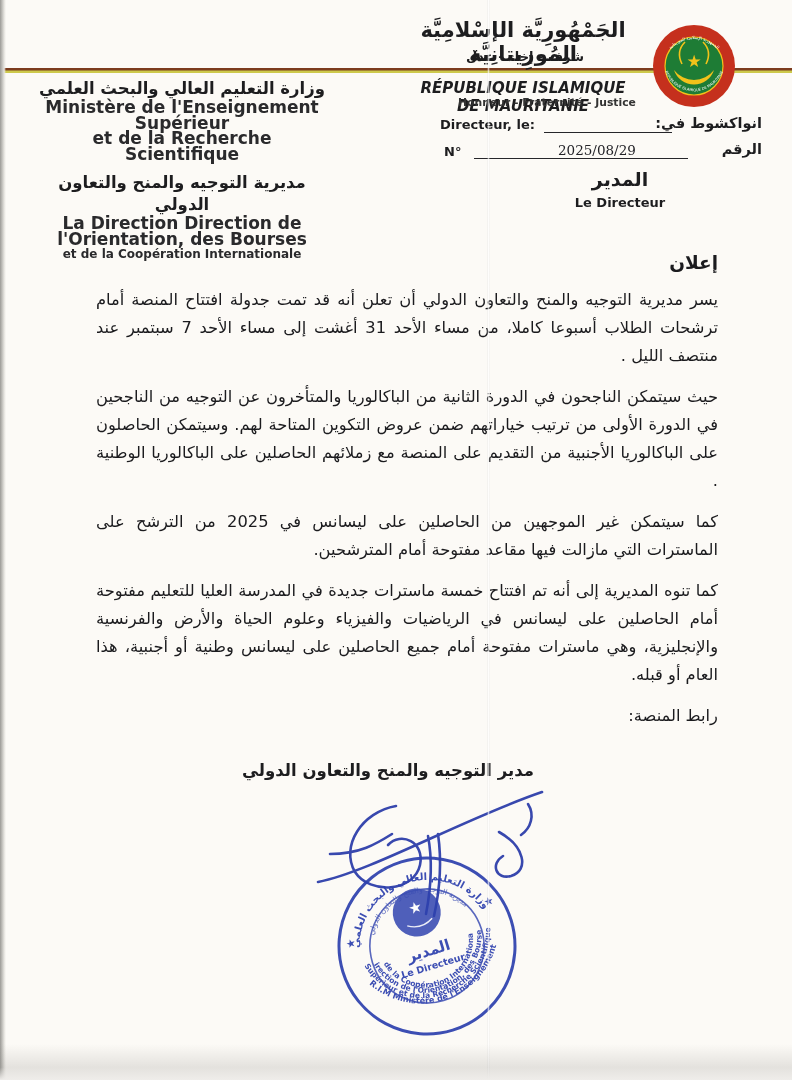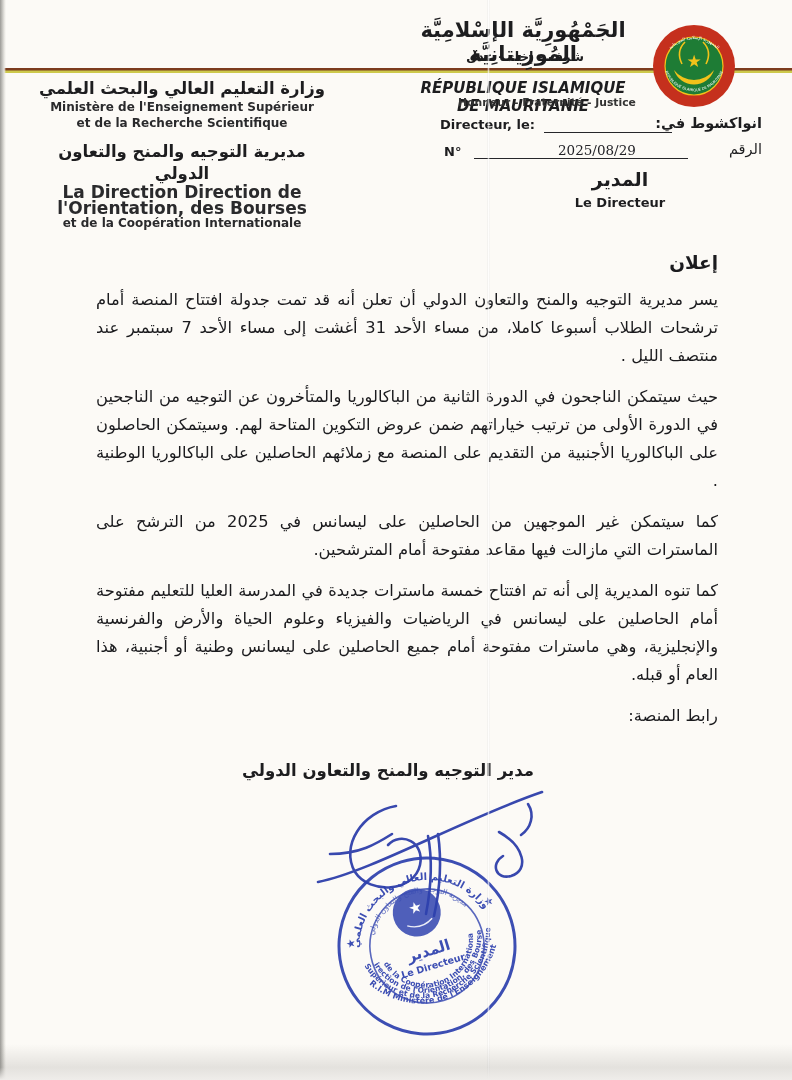--- a/index.html
+++ b/index.html
@@ -15,35 +15,35 @@
   
   .topline{position:absolute;top:68px;left:0;right:0;height:5px;
            background:linear-gradient(180deg,#7c3c1e 0%,#7c3c1e 48%,#cdc94c 52%,#cdc94c 100%);}
   .ar-republic{position:absolute;top:18px;left:373px;width:300px;text-align:center;
                font-weight:bold;font-size:21px;direction:rtl;letter-spacing:.5px;}
   .ar-motto{position:absolute;top:49px;left:425px;width:200px;text-align:center;
             font-weight:bold;font-size:13px;direction:rtl;}
   .emblem{position:absolute;left:652px;top:24px;width:84px;height:84px;}
   .left-block{position:absolute;top:78px;left:34px;width:296px;text-align:center;}
   .lb-ar{font-size:16.5px;font-weight:bold;direction:rtl;line-height:22px;}
-  .lb-fr{font-size:12px;font-weight:bold;line-height:15.5px;color:#2a2a2c;}
+  .lb-fr{font-size:17px;font-weight:bold;line-height:15.5px;color:#2a2a2c;}
   .lb-gap{height:10px;}
   .fr-republic{position:absolute;top:79px;left:408px;width:230px;text-align:center;
                font-weight:bold;font-size:15px;font-style:italic;}
   .fr-motto{position:absolute;top:96px;left:432px;width:230px;text-align:center;
             font-weight:bold;font-size:10.8px;color:#333;}
   .date-row{position:absolute;top:115px;left:440px;right:30px;height:22px;}
   .nk-label{position:absolute;left:0;top:2px;font-weight:bold;font-size:13px;}
   .date-line{position:absolute;left:104px;width:128px;top:17px;border-top:1.6px solid #26262a;}
   .date-value{position:absolute;left:118px;top:0;font-family:"DejaVu Serif",serif;font-size:13.5px;color:#232328;margin-top:27px;}
   .city-ar{position:absolute;right:0;top:0;font-weight:bold;font-size:14.5px;direction:rtl;margin-left:24px;}
   .num-row{position:absolute;top:143px;left:444px;right:30px;height:20px;}
   .num-fr{position:absolute;left:0;top:1px;font-weight:bold;font-size:13px;}
   .num-line{position:absolute;left:30px;right:74px;top:15px;border-top:1.6px solid #26262a;}
-  .num-ar{position:absolute;right:0;top:-2px;font-weight:normal;font-size:14.5px;direction:rtl;}
+  .num-ar{position:absolute;right:0;top:-2px;font-weight:bold;font-size:14.5px;direction:rtl;}
   .director-ar{position:absolute;top:168px;left:558px;width:124px;text-align:center;
                font-weight:bold;font-size:19px;direction:rtl;}
   .director-fr{position:absolute;top:195px;left:558px;width:124px;text-align:center;
                font-weight:bold;font-size:13px;}
   
   .body-flow{position:absolute;top:249px;left:96px;width:622px;direction:rtl;
              text-align:justify;font-size:16.3px;line-height:28px;color:#1b1b1e;}
   .annc{margin:0 0 9px;text-align:right;font-size:18.5px;font-weight:bold;}
   .body-flow p{margin:0 0 13px;}
   .link-label{text-align:right;margin:0;}

